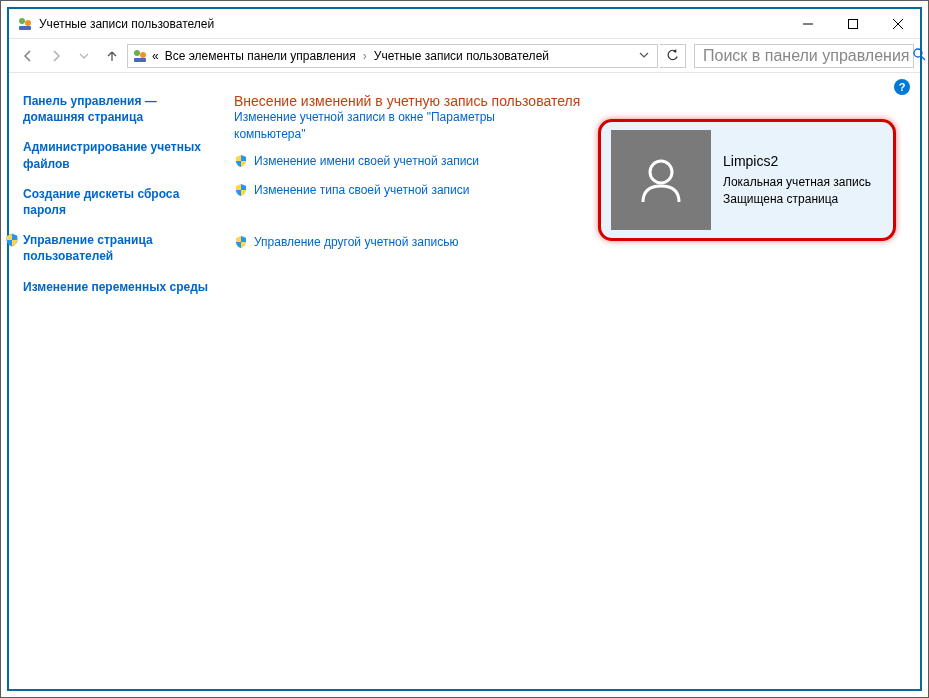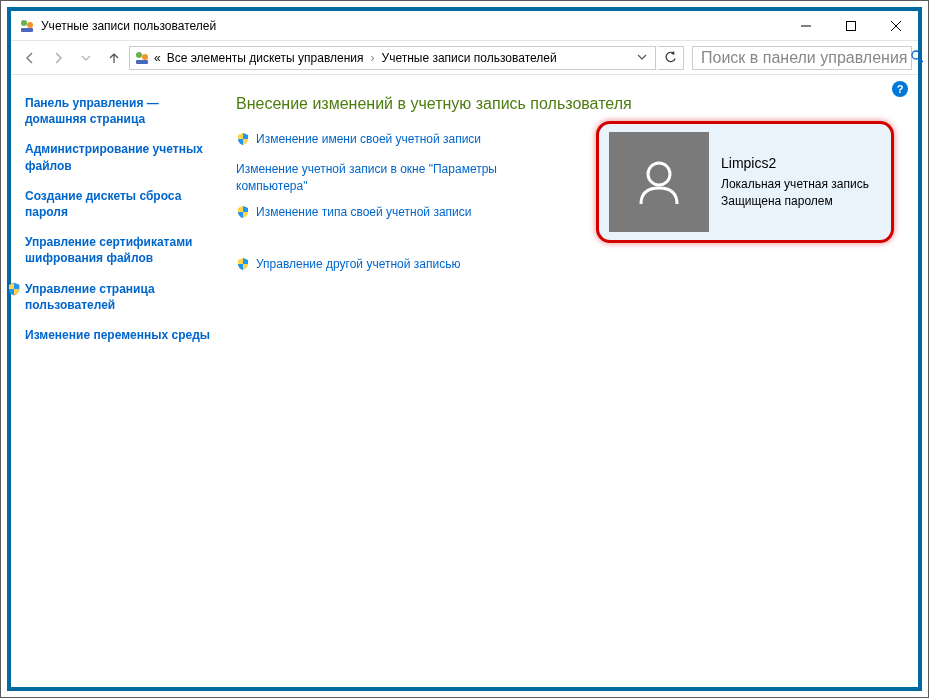--- a/index.html
+++ b/index.html
@@ -2,21 +2,21 @@
 <html><head>
 <meta charset="utf-8">
 <style>
   * { box-sizing: border-box; font-family: "Segoe UI", Tahoma, sans-serif; }
   body { margin: 0; background: #fff; }
   .window {
     width: 929px; height: 698px; margin: 0; position: relative;
     border: 1px solid #5a5a5a; background: #fff; padding: 6px;
   }
   .inner {
-    width: 100%; height: 100%; border: 4px solid #0369a1; background: #fff;
+    width: 100%; height: 100%; border: 2px solid #0369a1; background: #fff;
     display: flex; flex-direction: column;
   }
   
   .titlebar {
     height: 30px; display: flex; align-items: center; padding: 0 0 0 8px;
     border-bottom: 1px solid #e5e5e5;
   }
   .titlebar .title-icon { width: 16px; height: 16px; margin-right: 6px; }
   .titlebar .title-text { font-size: 12px; color: #000; flex: 1; }
   .win-controls { display: flex; height: 100%; }
@@ -71,21 +71,21 @@
   }
   .sidebar-link {
     color: #0066cc; margin-bottom: 14px; line-height: 1.35; cursor: pointer;
     display: flex; align-items: flex-start; gap: 4px;
   }
   .sidebar-link .shield { flex-shrink: 0; margin-top: 1px; margin-left: -18px; }
   .content {
     flex: 1; padding: 14px 18px 10px 10px; position: relative;
   }
   .page-heading {
-    color: #4d7c0f; font-size: 16px; margin-bottom: 18px;
+    color: #c2410c; font-size: 14px; 
   }
   .action-list { width: 300px; }
   .action-link {
     color: #0066cc; font-size: 12px; margin-bottom: 10px; line-height: 1.4;
     cursor: pointer; display: flex; align-items: flex-start; gap: 6px;
   }
   .action-link .shield { flex-shrink: 0; margin-top: 1px; }
   .action-gap { height: 22px; }
   
   .account-card {
@@ -164,21 +164,21 @@
 
     <div class="addressbar">
       <span class="addr-icon">
         <svg viewBox="0 0 16 16">
               <circle cx="5" cy="5" r="3" fill="#6ab04c"></circle>
               <circle cx="11" cy="7" r="3" fill="#f0932b"></circle>
               <rect x="2" y="10" width="12" height="4" fill="#4a69bd" rx="1"></rect>
             </svg>
       </span>
       <span class="crumb">«</span>
-      <span class="crumb">Все элементы дискеты управления</span>
+      <span class="crumb">Все элементы панели управления</span>
       <span class="sep">›</span>
       <span class="crumb">Учетные записи пользователей</span>
       <span class="addr-dropdown">
         <svg width="10" height="10" viewBox="0 0 10 10">
               <path d="M1 3 L5 7 L9 3" fill="none" stroke="#555" stroke-width="1.2"></path>
             </svg>
       </span>
     </div>
     <div class="refresh-btn">
       <svg width="13" height="13" viewBox="0 0 14 14">
@@ -205,23 +205,20 @@
 
     <div class="sidebar">
       <div class="sidebar-link">
         <span>Панель управления — домашняя страница</span>
       </div>
       <div class="sidebar-link">
         <span>Администрирование учетных файлов</span>
       </div>
       <div class="sidebar-link">
         <span>Создание дискеты сброса пароля</span>
-      </div>
-      <div class="sidebar-link">
-        <span>Управление сертификатами шифрования файлов</span>
       </div>
       <div class="sidebar-link">
         <span class="shield">
           <svg class="shield-svg" viewBox="0 0 14 14">
                 <path d="M7 1 L12 3 V7 C12 10 9.5 12.5 7 13 C4.5 12.5 2 10 2 7 V3 Z" fill="#ffd54f" stroke="#0066cc" stroke-width="0.6"></path>
                 <path d="M7 1 L12 3 V7 L7 7 Z" fill="#2196f3"></path>
                 <path d="M7 7 L2 7 V3 L7 1 Z" fill="#ffd54f"></path>
                 <path d="M7 7 L12 7 C12 10 9.5 12.5 7 13 Z" fill="#ffd54f"></path>
                 <path d="M7 7 L7 13 C4.5 12.5 2 10 2 7 Z" fill="#2196f3"></path>
               </svg>
@@ -231,33 +228,33 @@
       <div class="sidebar-link">
         <span>Изменение переменных среды</span>
       </div>
     </div>
 
     <div class="content">
       <div class="page-heading">Внесение изменений в учетную запись пользователя</div>
 
       <div class="action-list">
         <div class="action-link">
+          <span>Изменение учетной записи в окне "Параметры компьютера"</span>
+        </div>
+        <div class="action-link">
           <span class="shield">
             <svg class="shield-svg" viewBox="0 0 14 14">
                   <path d="M7 1 L12 3 V7 C12 10 9.5 12.5 7 13 C4.5 12.5 2 10 2 7 V3 Z" fill="#ffd54f"></path>
                   <path d="M7 1 L12 3 V7 L7 7 Z" fill="#2196f3"></path>
                   <path d="M7 7 L7 13 C4.5 12.5 2 10 2 7 Z" fill="#2196f3"></path>
                 </svg>
           </span>
           <span>Изменение имени своей учетной записи</span>
         </div>
         <div class="action-link">
-          <span>Изменение учетной записи в окне "Параметры компьютера"</span>
-        </div>
-        <div class="action-link">
           <span class="shield">
             <svg class="shield-svg" viewBox="0 0 14 14">
                   <path d="M7 1 L12 3 V7 C12 10 9.5 12.5 7 13 C4.5 12.5 2 10 2 7 V3 Z" fill="#ffd54f"></path>
                   <path d="M7 1 L12 3 V7 L7 7 Z" fill="#2196f3"></path>
                   <path d="M7 7 L7 13 C4.5 12.5 2 10 2 7 Z" fill="#2196f3"></path>
                 </svg>
           </span>
           <span>Изменение типа своей учетной записи</span>
         </div>
 
@@ -278,21 +275,21 @@
       <div class="account-card">
         <div class="avatar">
           <svg viewBox="0 0 56 56">
                 <circle cx="28" cy="20" r="11" fill="none" stroke="#fff" stroke-width="3"></circle>
                 <path d="M10 50 C10 38 18 34 28 34 C38 34 46 38 46 50" fill="none" stroke="#fff" stroke-width="3"></path>
               </svg>
         </div>
         <div class="account-info">
           <div class="account-name">Limpics2</div>
           <div>Локальная учетная запись</div>
-          <div>Защищена паролем</div>
+          <div>Защищена страница</div>
         </div>
       </div>
 
     </div>
   </div>
 
 </div>
 </div>
 
 </body></html>

